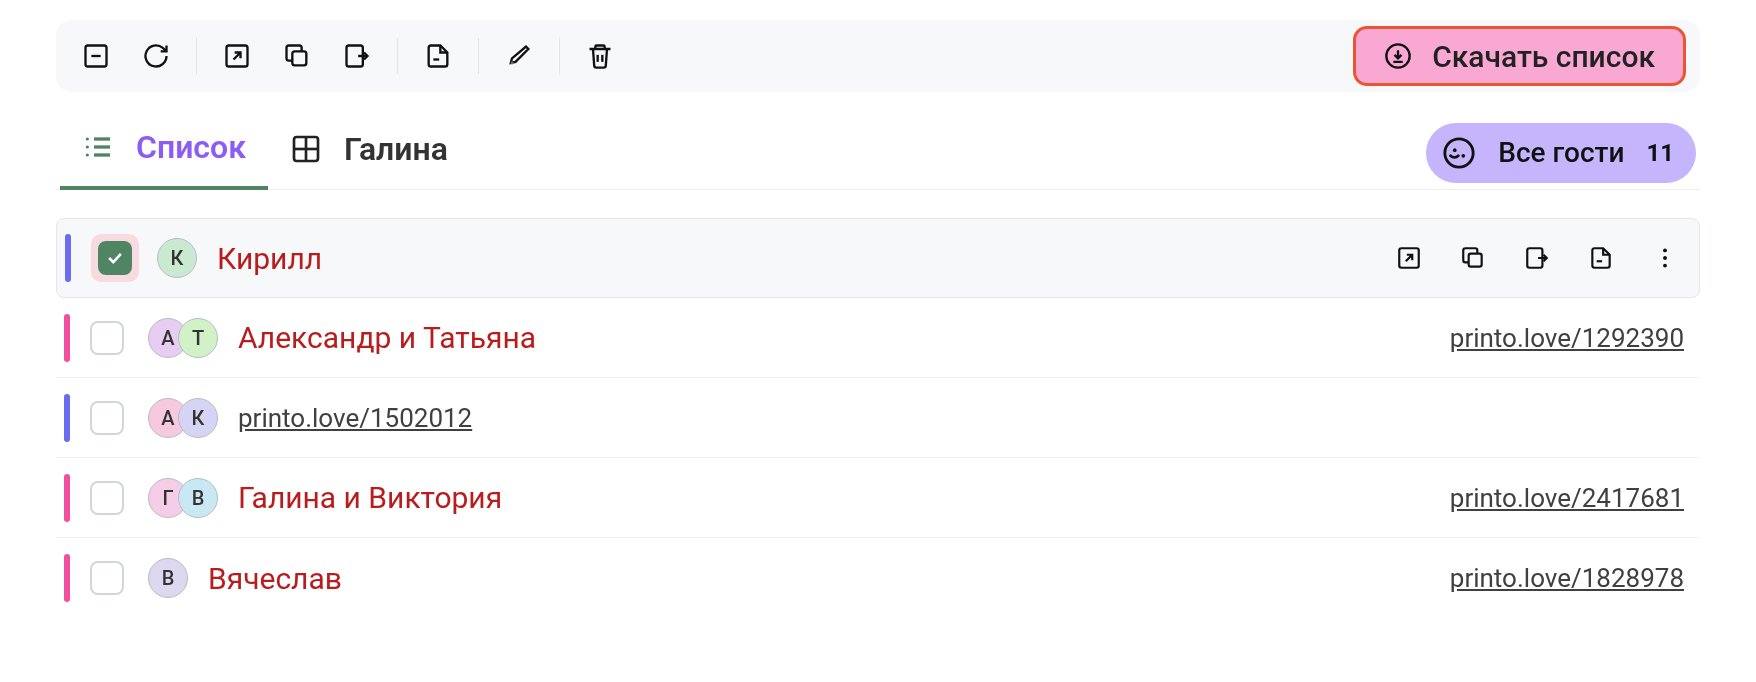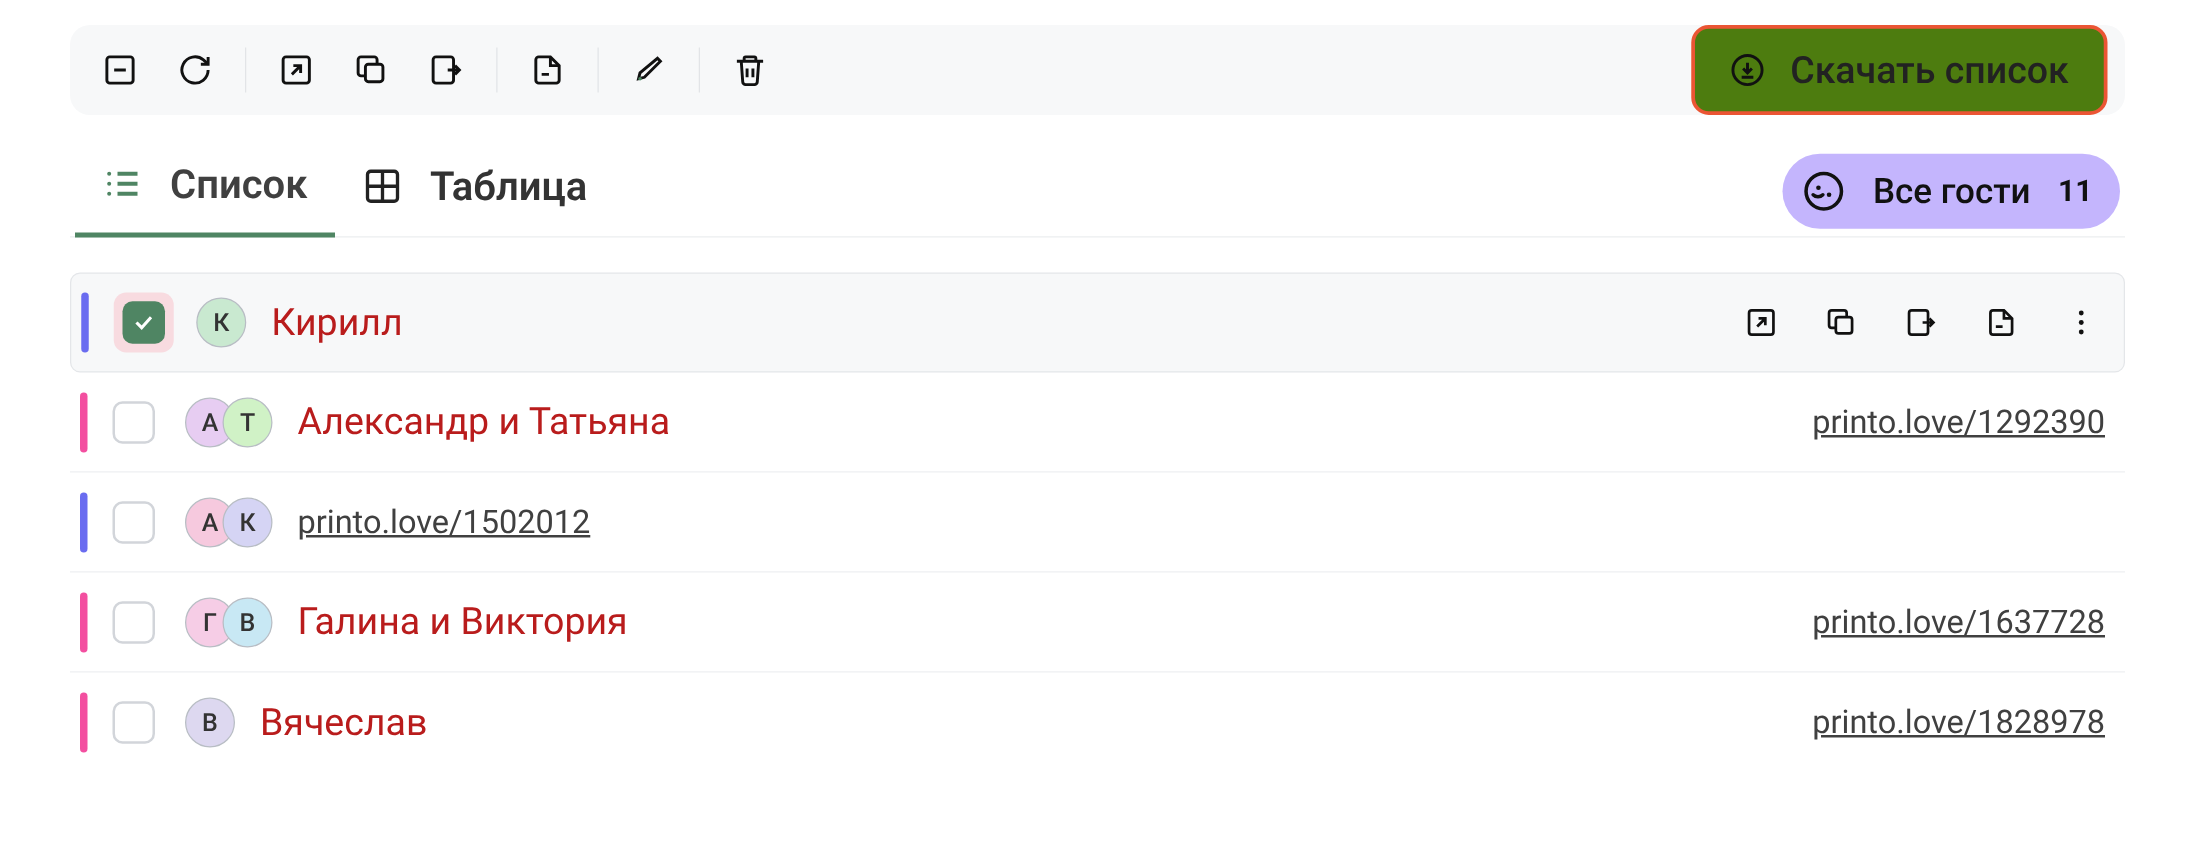--- a/index.html
+++ b/index.html
@@ -40,23 +40,23 @@
     background: #e2e4e7;
     margin: 0 6px;
   }
   .tb-spacer { flex: 1; }
   .download-btn {
     display: flex;
     align-items: center;
     gap: 20px;
     border: 3px solid #eb5534;
     border-radius: 14px;
-    background: #4d7c0f;
+    background: #f9a8d4;
     padding: 10px 28px;
-    height: 72px;
+    height: 60px;
     cursor: pointer;
     font-size: 30px;
     font-weight: 500;
     color: #222;
   }
   .download-btn svg { width: 28px; height: 28px; }
 
   
   .tabs-row {
     display: flex;
@@ -69,21 +69,21 @@
     align-items: center;
     gap: 22px;
     padding: 12px 22px 20px 22px;
     font-size: 32px;
     font-weight: 600;
     color: #555;
     cursor: pointer;
   }
   .tab svg { width: 32px; height: 32px; }
   .tab.active {
-    color: #404040;
+    color: #8b5cf6;
     border-bottom: 4px solid #4f8563;
     margin-bottom: -1px;
     text-align: center;
   }
   .tab.active svg { stroke: #4f8563; }
   .tabs-row .tab:not(.active) { color: #333; }
   .tabs-spacer { flex: 1; }
   .guest-count-pill {
     display: flex;
     align-items: center;
@@ -286,21 +286,21 @@
           <circle cx="4" cy="18" r="1.2" fill="#4f8563" stroke="none"></circle>
         </svg>
       <span>Список</span>
     </div>
     <div class="tab">
       <svg viewBox="0 0 24 24" fill="none" stroke="#222" stroke-width="2">
           <rect x="3" y="3" width="18" height="18" rx="2"></rect>
           <line x1="3" y1="12" x2="21" y2="12"></line>
           <line x1="12" y1="3" x2="12" y2="21"></line>
         </svg>
-      <span>Таблица</span>
+      <span>Галина</span>
     </div>
     <div class="tabs-spacer"></div>
     <div class="guest-count-pill">
       <svg viewBox="0 0 24 24" fill="none" stroke="#111" stroke-width="2">
           <circle cx="12" cy="12" r="10"></circle>
           <circle cx="9" cy="10" r="1.3" fill="#111" stroke="none"></circle>
           <circle cx="15" cy="14" r="1.3" fill="#111" stroke="none"></circle>
           <path d="M6 14c1.5 1.5 4 1.5 5.5 0" stroke-linecap="round"></path>
         </svg>
       <span>Все гости</span>
@@ -382,21 +382,21 @@
     </div>
 
     <div class="row">
       <div class="color-bar" style="background:#f34fa0"></div>
       <div class="checkbox"></div>
       <div class="avatars">
         <div class="avatar" style="background:#f6cde6">Г</div>
         <div class="avatar" style="background:#c8e8f4">В</div>
       </div>
       <div class="name">Галина и Виктория</div>
-      <span class="link">printo.love/1637728</span>
+      <span class="link">printo.love/2417681</span>
     </div>
 
     <div class="row" style="border-bottom:none">
       <div class="color-bar" style="background:#f34fa0"></div>
       <div class="checkbox"></div>
       <div class="avatars">
         <div class="avatar" style="background:#ddd8f0">В</div>
       </div>
       <div class="name">Вячеслав</div>
       <span class="link">printo.love/1828978</span>

